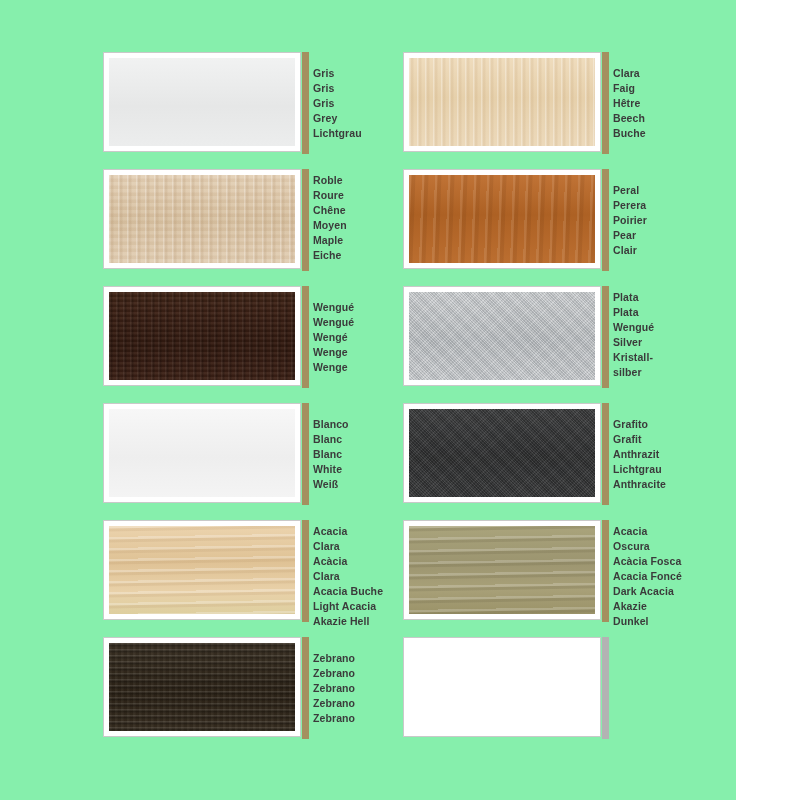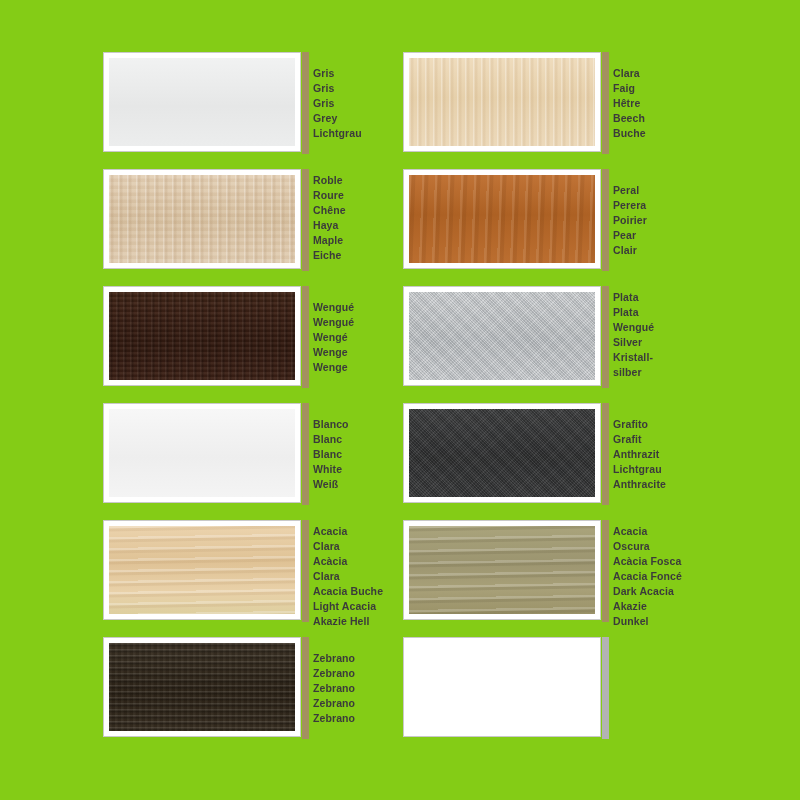--- a/index.html
+++ b/index.html
@@ -10,23 +10,23 @@
   body {
     width: 800px;
     height: 800px;
     font-family: "Liberation Sans", sans-serif;
     -webkit-font-smoothing: antialiased;
     overflow: hidden;
   }
 
   .sheet {
     position: relative;
-    width: 800px;
+    width: 736px;
     height: 800px;
-    background: #84cc16;
+    background: #86efac;
   }
 
   .swatch-grid {
     position: absolute;
     left: 103px;
     top: 52px;
     width: 600px;
     display: grid;
     grid-template-columns: 290px 290px;
     column-gap: 10px;
@@ -252,21 +252,21 @@
       </div>
       <div class="swatch-cell">
         <div class="swatch-frame">
           <div class="swatch-sample tex-roble"></div>
         </div>
         <div class="accent-bar" style="background: rgb(164, 144, 95);"></div>
         <div class="labels tight">
           <div class="label-line">Roble</div>
           <div class="label-line">Roure</div>
           <div class="label-line">Chêne
-Haya</div>
+Moyen</div>
           <div class="label-line">Maple</div>
           <div class="label-line">Eiche</div>
         </div>
       </div>
       <div class="swatch-cell">
         <div class="swatch-frame">
           <div class="swatch-sample tex-peral"></div>
         </div>
         <div class="accent-bar" style="background: rgb(164, 144, 95);"></div>
         <div class="labels mid">

